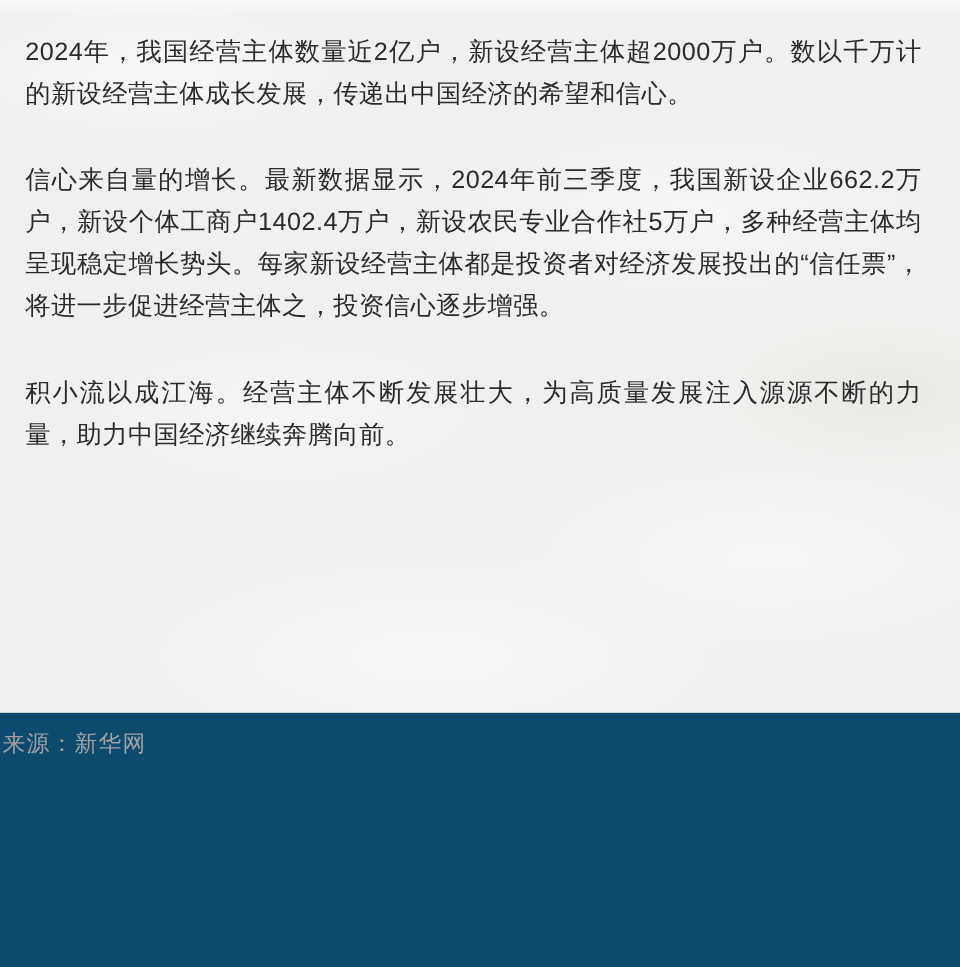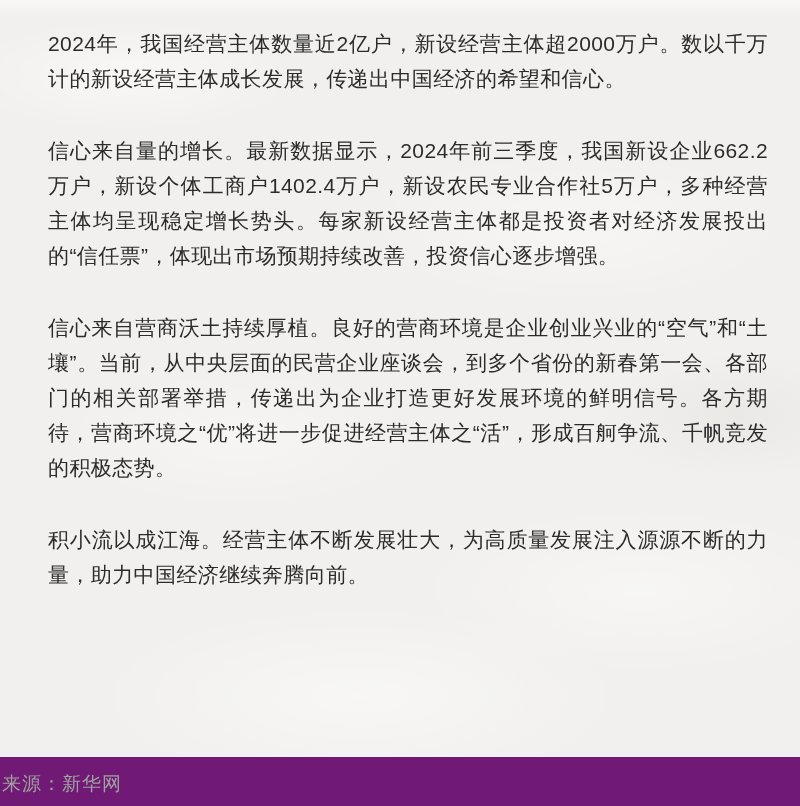--- a/index.html
+++ b/index.html
@@ -11,22 +11,22 @@
     overflow: hidden;
   }
   .page {
     width: 800px;
     height: 806px;
     display: flex;
     flex-direction: column;
   }
   .content {
     width: 800px;
-    height: 757px;
-    padding: 26px 32px 0 48px;
+    height: 594px;
+    padding: 26px 32px 0 21px;
     background-color: #f1f0ee;
     background-image:
       linear-gradient(#f8f8f7, rgba(248,248,247,0) 16px),
       radial-gradient(ellipse 240px 80px at 16% 10%, rgba(255,255,255,0.50), rgba(255,255,255,0) 70%),
       radial-gradient(ellipse 300px 110px at 72% 30%, rgba(255,255,255,0.40), rgba(255,255,255,0) 70%),
       radial-gradient(ellipse 260px 100px at 30% 58%, rgba(255,255,255,0.35), rgba(255,255,255,0) 70%),
       radial-gradient(ellipse 320px 120px at 80% 78%, rgba(255,255,255,0.40), rgba(255,255,255,0) 70%),
       radial-gradient(ellipse 380px 130px at 45% 92%, rgba(255,255,255,0.45), rgba(255,255,255,0) 70%),
       radial-gradient(ellipse 200px 90px at 92% 55%, rgba(221,219,215,0.35), rgba(221,219,215,0) 70%);
     overflow: hidden;
@@ -34,36 +34,35 @@
   .para {
     font-size: 21px;
     line-height: 35px;
     letter-spacing: 0.4px;
     color: #2b2b2b;
     text-align: justify;
     margin-bottom: 37px;
   }
   .source-bar {
     flex: 1;
-    background: #701a75;
+    background: #0c4a6e;
     padding: 13px 0 0 2px;
   }
   .source-label {
     font-size: 19px;
     line-height: 28px;
     color: #a0a0a0;
     letter-spacing: 1px;
   }
 </style>
 </head>
 <body>
 
 <div class="page">
   <div class="content">
     <p class="para">2024年，我国经营主体数量近2亿户，新设经营主体超2000万户。数以千万计的新设经营主体成长发展，传递出中国经济的希望和信心。</p>
-    <p class="para">信心来自量的增长。最新数据显示，2024年前三季度，我国新设企业662.2万户，新设个体工商户1402.4万户，新设农民专业合作社5万户，多种经营主体均呈现稳定增长势头。每家新设经营主体都是投资者对经济发展投出的“信任票”，体现出市场预期持续改善，投资信心逐步增强。</p>
-    <p class="para">信心来自营商沃土持续厚植。良好的营商环境是企业创业兴业的“空气”和“土壤”。当前，从中央层面的民营企业座谈会，到多个省份的新春第一会、各部门的相关部署举措，传递出为企业打造更好发展环境的鲜明信号。各方期待，营商环境之“优”将进一步促进经营主体之“活”，形成百舸争流、千帆竞发的积极态势。</p>
+    <p class="para">信心来自量的增长。最新数据显示，2024年前三季度，我国新设企业662.2万户，新设个体工商户1402.4万户，新设农民专业合作社5万户，多种经营主体均呈现稳定增长势头。每家新设经营主体都是投资者对经济发展投出的“信任票”，将进一步促进经营主体之，投资信心逐步增强。</p>
     <p class="para">积小流以成江海。经营主体不断发展壮大，为高质量发展注入源源不断的力量，助力中国经济继续奔腾向前。</p>
   </div>
   <div class="source-bar">
     <span class="source-label">来源：新华网</span>
   </div>
 </div>
 
 </body></html>

